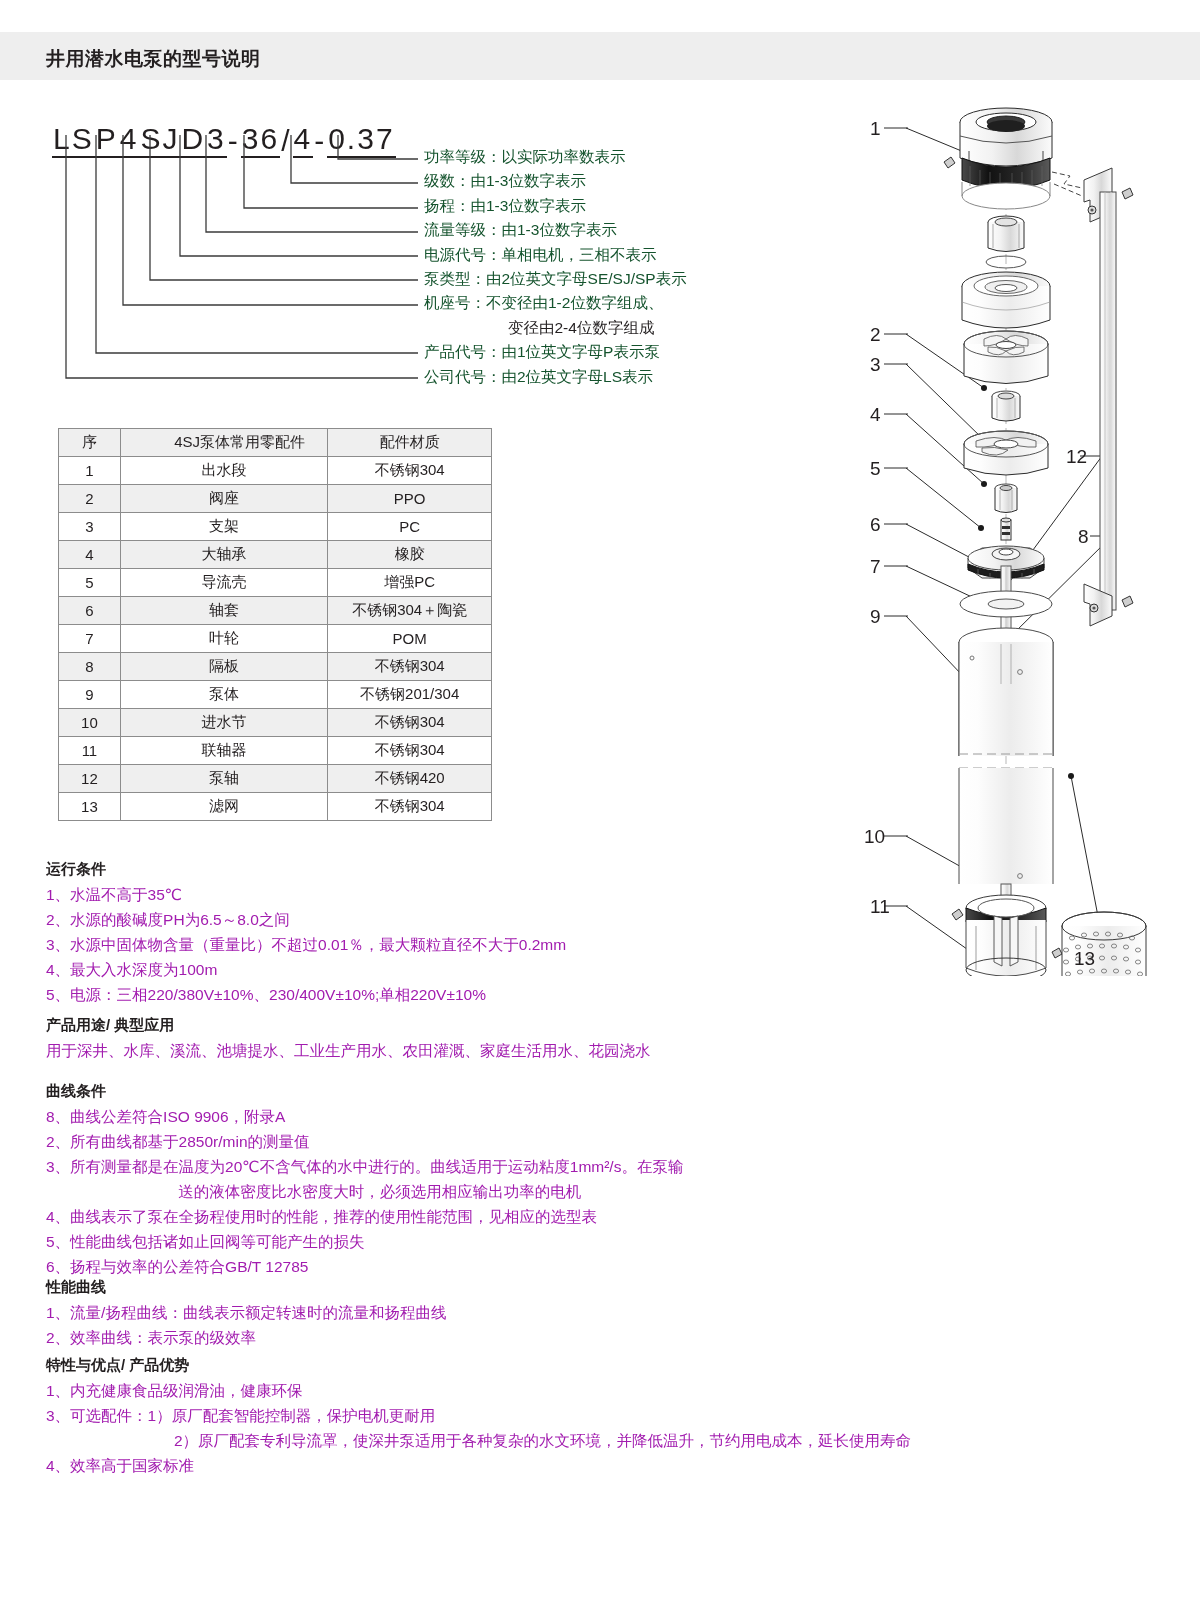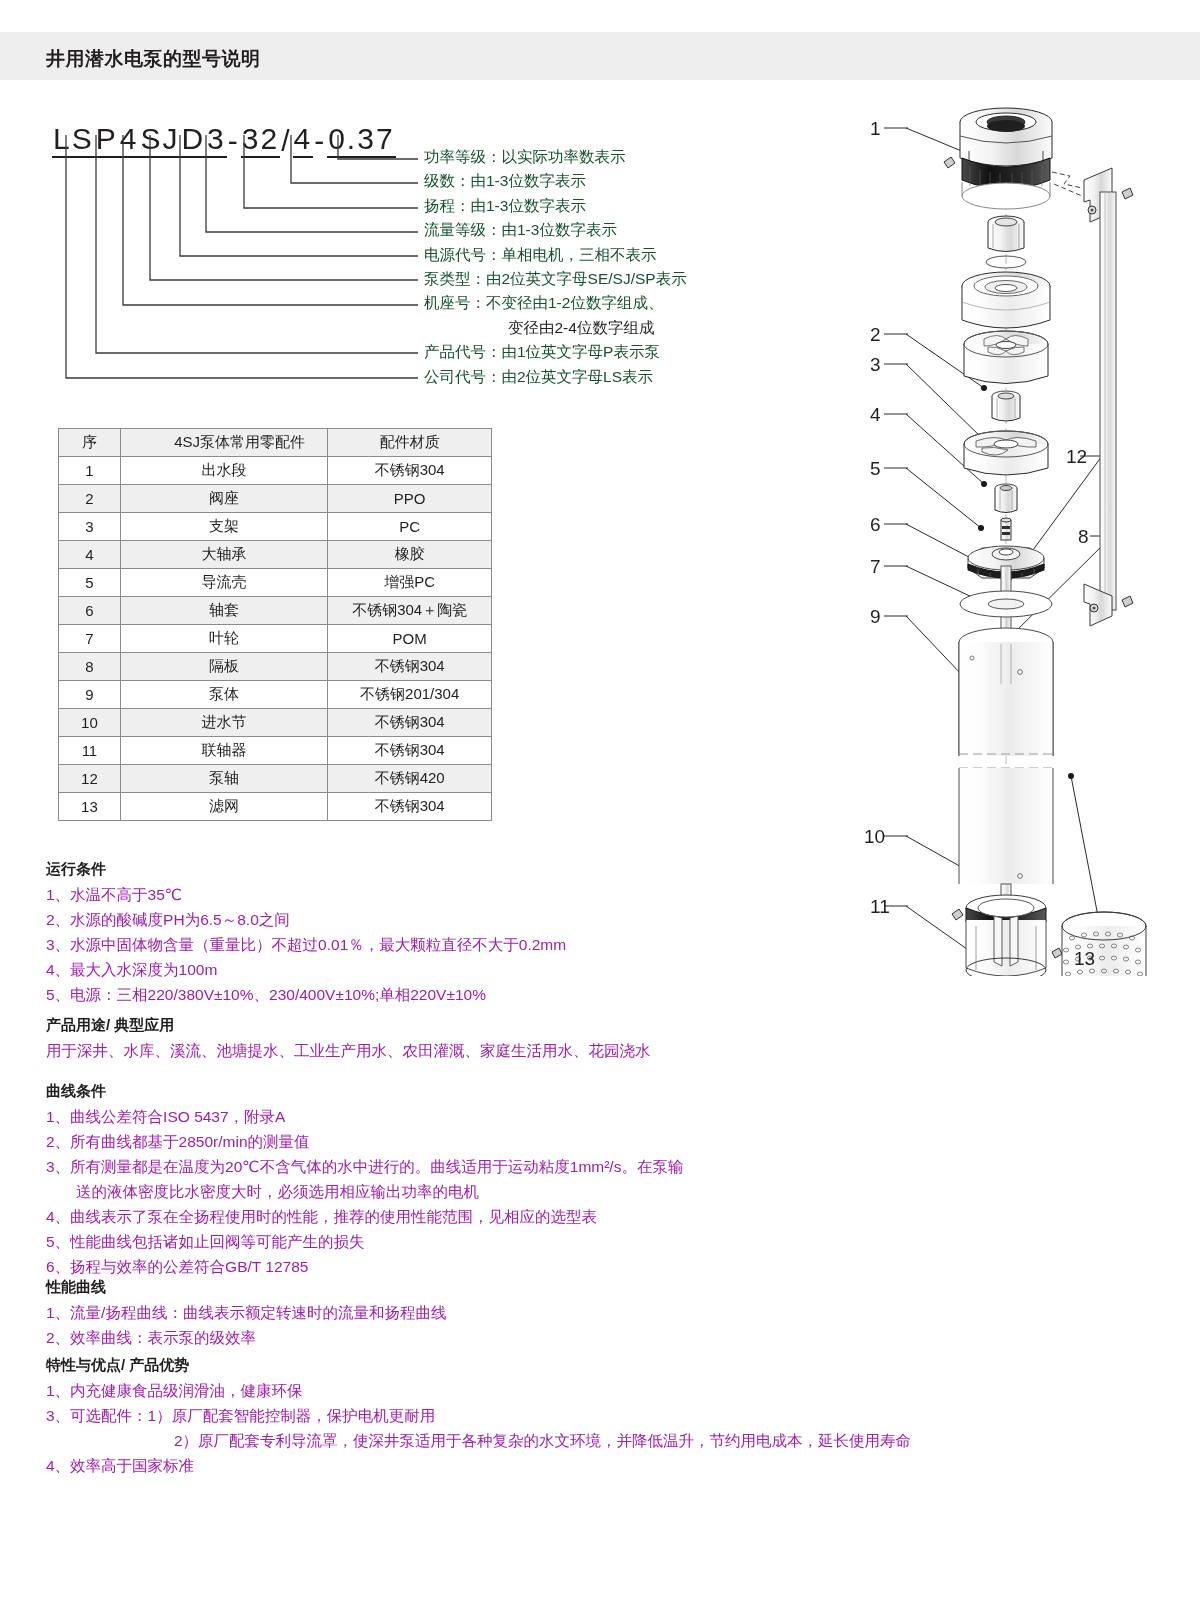--- a/index.html
+++ b/index.html
@@ -64,21 +64,21 @@
 
   
   .section{ position:absolute; left:46px; }
   .sec-title{
     font-size:15px; font-weight:bold; color:#231f20;
     margin-bottom:3px; white-space:nowrap;
   }
   .sec-line{
     font-size:15.5px; line-height:25px; color:#a21caf; white-space:nowrap;
   }
-  .sec-line.indent{ padding-left:30px; }
+  .sec-line.indent{ padding-left:30px;text-align:center; }
   .sec-line.indent-lg{ padding-left:128px; }
 
   
   .diagram{ position:absolute; left:856px; top:96px; width:320px; height:880px; }
   .diagram svg{ display:block; }
   .callout{
     font-size:19px; fill:#231f20;
     font-family:"Liberation Sans","DejaVu Sans",sans-serif;
   }
 </style>
@@ -92,21 +92,21 @@
 
   <div class="code-wrap">
     <div class="code-row">
       <span class="code-seg">LS</span>
       <span class="code-seg">P</span>
       <span class="code-seg">4</span>
       <span class="code-seg">SJ</span>
       <span class="code-seg">D</span>
       <span class="code-seg">3</span>
       <span class="code-gap">-</span>
-      <span class="code-seg">32</span>
+      <span class="code-seg">36</span>
       <span class="code-gap">/</span>
       <span class="code-seg">4</span>
       <span class="code-gap">-</span>
       <span class="code-seg">0.37</span>
     </div>
   </div>
 
   <svg class="bracket-svg">
     <g stroke="#3b3b3b" stroke-width="1.3" fill="none">
 
@@ -229,21 +229,21 @@
     <div class="sec-line">5、电源：三相220/380V±10%、230/400V±10%;单相220V±10%</div>
   </div>
 
   <div class="section" style="top:1016px;">
     <div class="sec-title">产品用途/ 典型应用</div>
     <div class="sec-line">用于深井、水库、溪流、池塘提水、工业生产用水、农田灌溉、家庭生活用水、花园浇水</div>
   </div>
 
   <div class="section" style="top:1082px;">
     <div class="sec-title">曲线条件</div>
-    <div class="sec-line">1、曲线公差符合ISO 5437，附录A</div>
+    <div class="sec-line">8、曲线公差符合ISO 9906，附录A</div>
     <div class="sec-line">2、所有曲线都基于2850r/min的测量值</div>
     <div class="sec-line">3、所有测量都是在温度为20℃不含气体的水中进行的。曲线适用于运动粘度1mm²/s。在泵输</div>
     <div class="sec-line indent">送的液体密度比水密度大时，必须选用相应输出功率的电机</div>
     <div class="sec-line">4、曲线表示了泵在全扬程使用时的性能，推荐的使用性能范围，见相应的选型表</div>
     <div class="sec-line">5、性能曲线包括诸如止回阀等可能产生的损失</div>
     <div class="sec-line">6、扬程与效率的公差符合GB/T 12785</div>
   </div>
 
   <div class="section" style="top:1278px;">
     <div class="sec-title">性能曲线</div>

